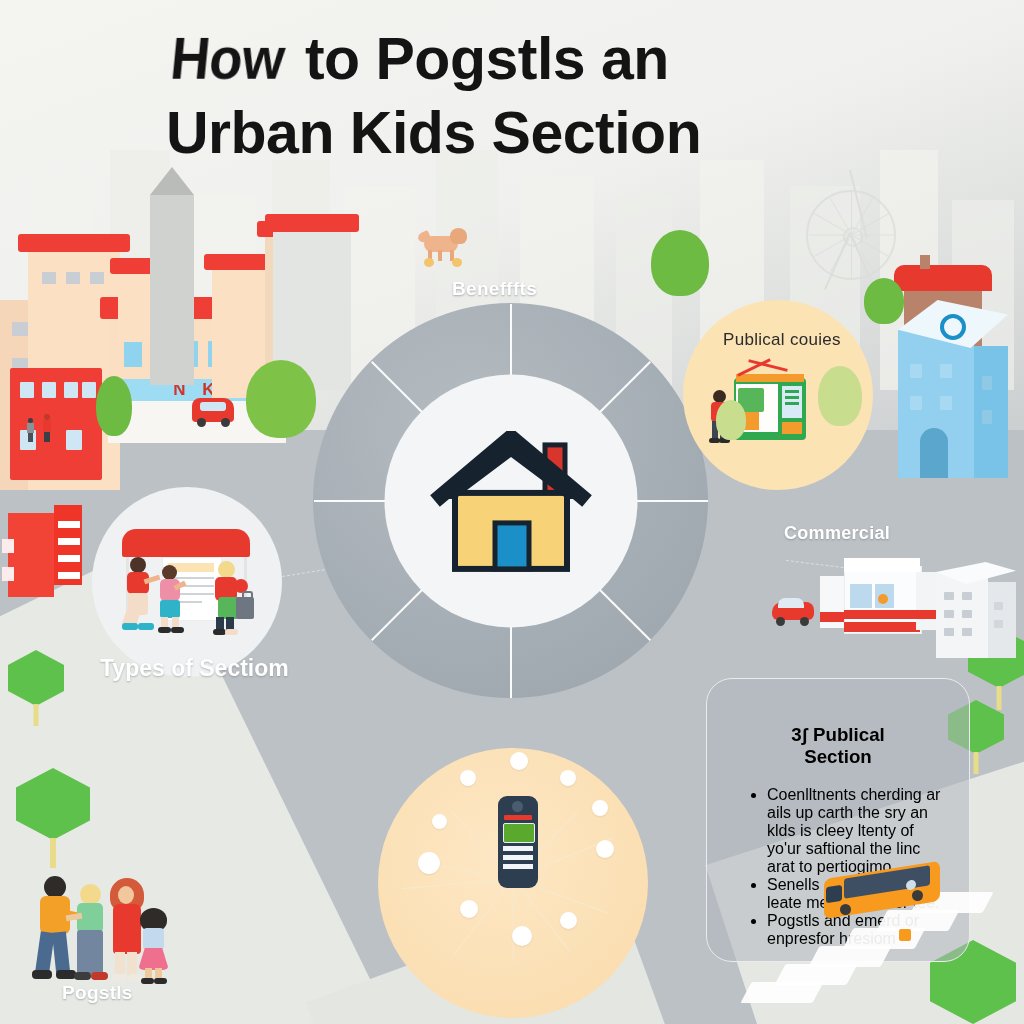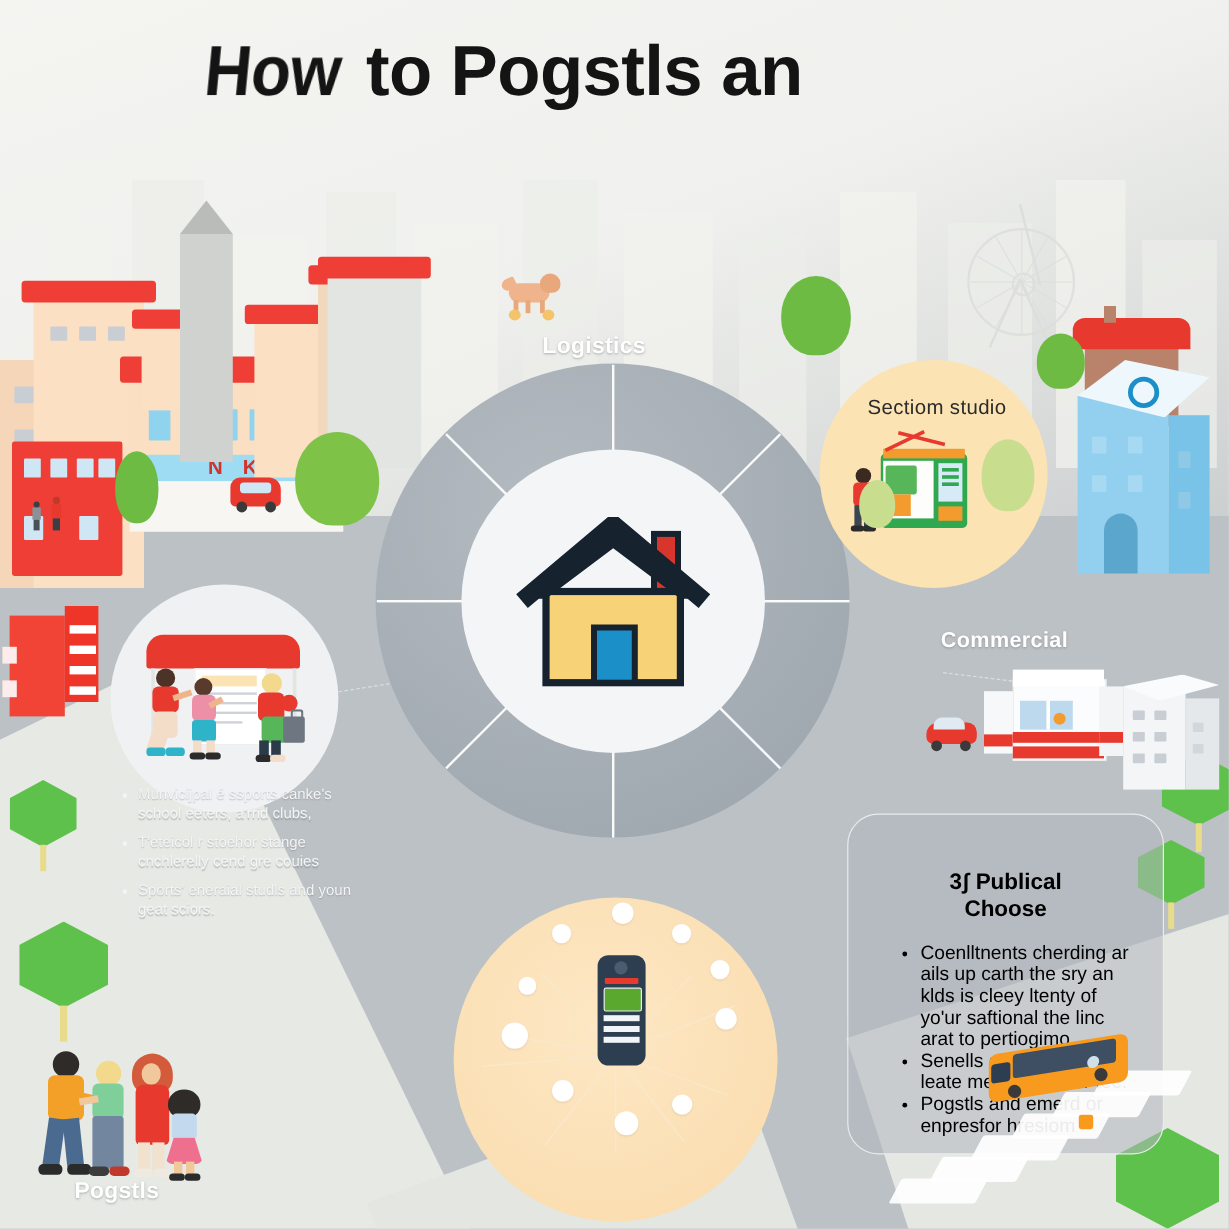--- a/index.html
+++ b/index.html
@@ -292,21 +292,21 @@
     <div class="spoke" style="transform:translate(-50%,0) rotate(315deg);"></div>
     <div class="hubinner"></div>
     <svg class="house" width="172" height="146" viewBox="0 0 172 146">
       <rect x="120" y="14" width="20" height="52" fill="#d8352c" stroke="#16222e" stroke-width="5"></rect>
       <rect x="30" y="62" width="112" height="76" fill="#f8d277" stroke="#16222e" stroke-width="6"></rect>
       <path d="M10 70 L86 6 L162 70" fill="none" stroke="#16222e" stroke-width="15" stroke-linejoin="round"></path>
       <path d="M16 68 L86 12 L156 68 L142 68 L86 26 L30 68 Z" fill="#16222e"></path>
       <rect x="70" y="92" width="34" height="46" fill="#1b8fc7" stroke="#16222e" stroke-width="5"></rect>
     </svg>
   </div>
-  <div class="clabel w" style="left:452px;top:278px;font-size:19px;">Logistics</div>
+  <div class="clabel w" style="left:452px;top:278px;font-size:19px;">Benefffts</div>
 
   <div class="circ shop">
     <div style="position:absolute;left:24px;top:42px;width:142px;height:108px;">
       <div class="seg" style="left:6px;top:0;width:128px;height:28px;background:#e8392f;border-radius:14px 14px 2px 2px;"></div>
       <div class="seg" style="left:46px;top:28px;width:58px;height:62px;background:#fff;border:1px solid #eee;"></div>
       <div class="seg" style="left:52px;top:34px;width:46px;height:9px;background:#fbe3b4;"></div>
       <div class="seg" style="left:52px;top:48px;width:46px;height:2px;background:#cfd3d8;"></div>
       <div class="seg" style="left:52px;top:56px;width:46px;height:2px;background:#cfd3d8;"></div>
       <div class="seg" style="left:52px;top:64px;width:46px;height:2px;background:#cfd3d8;"></div>
       <div class="seg" style="left:52px;top:72px;width:34px;height:2px;background:#cfd3d8;"></div>
@@ -343,29 +343,25 @@
         <div class="seg" style="left:30px;top:30px;width:7px;height:8px;border:2px solid #6e7682;border-radius:3px 3px 0 0;border-bottom:none;"></div>
         <div class="seg" style="left:4px;top:56px;width:8px;height:14px;background:#2b3b4a;"></div>
         <div class="seg" style="left:14px;top:56px;width:8px;height:14px;background:#2b3b4a;"></div>
         <div class="seg" style="left:1px;top:68px;width:13px;height:6px;background:#2b2b2b;border-radius:3px;"></div>
         <div class="seg" style="left:13px;top:68px;width:13px;height:6px;background:#f3ddc8;border-radius:3px;"></div>
       </div>
     </div>
   </div>
 
   <div class="panel" style="left:100px;top:655px;width:205px;">
-    <ul>
-      <li>Munvicijpal é ssports canke's school eeters, a'rrid clubs,</li>
-      <li>T'eteicol r stoehor stange cnchlerelly cend gre couies</li>
-      <li>Sports' eneraial studls and youn geat sciors.</li>
-    </ul>
+    <h3>Types of Sectiom</h3>
   </div>
 
   <div class="circ studio"></div>
-  <div class="clabel d" style="left:723px;top:330px;font-size:17px;font-weight:normal;">Sectiom studio</div>
+  <div class="clabel d" style="left:723px;top:330px;font-size:17px;font-weight:normal;">Publical couies</div>
   <div style="position:absolute;left:706px;top:368px;width:112px;height:78px;">
     <div class="seg" style="left:28px;top:10px;width:72px;height:62px;background:#2fa84f;border-radius:4px;"></div>
     <div class="seg" style="left:30px;top:16px;width:42px;height:48px;background:#fdfdfb;"></div>
     <div class="seg" style="left:32px;top:20px;width:26px;height:24px;background:#57b65a;border-radius:2px;"></div>
     <div class="seg" style="left:33px;top:44px;width:20px;height:18px;background:#f39c2d;"></div>
     <div class="seg" style="left:76px;top:18px;width:20px;height:32px;background:#d8eaf7;"></div>
     <div class="seg" style="left:79px;top:22px;width:14px;height:3px;background:#2fa84f;"></div>
     <div class="seg" style="left:79px;top:28px;width:14px;height:3px;background:#2fa84f;"></div>
     <div class="seg" style="left:79px;top:34px;width:14px;height:3px;background:#2fa84f;"></div>
     <div class="seg" style="left:76px;top:54px;width:20px;height:12px;background:#f39c2d;"></div>
@@ -490,21 +486,21 @@
     <div class="node" style="left:40px;top:104px;width:22px;height:22px;"></div>
     <div class="node" style="left:82px;top:152px;width:18px;height:18px;"></div>
     <div class="node" style="left:134px;top:178px;width:20px;height:20px;"></div>
     <div class="node" style="left:182px;top:164px;width:17px;height:17px;"></div>
   </div>
 
   <div class="safetycard">
     <div class="inner">
       <h3>
         <span>3ʃ Publical</span><br>
-        <span>Choose</span>
+        <span>Section</span>
       </h3>
       <ul>
         <li>Coenlltnents cherding ar ails up carth the sry an klds is cleey ltenty of yo'ur saftional the linc arat to pertiogimo.</li>
         <li>Senells and lopeerpetie leate meiahilt jrissor tee.</li>
         <li>Pogstls and emerd or enpresfor hresiom</li>
       </ul>
     </div>
   </div>
 
   <div style="position:absolute;left:790px;top:890px;width:250px;height:130px;">
@@ -522,15 +518,16 @@
     <div class="seg" style="left:88px;top:22px;width:10px;height:10px;background:#cfe0ea;border-radius:50%;transform:skewY(-9deg);"></div>
     <div class="seg" style="left:22px;top:46px;width:11px;height:11px;background:#3a3a3a;border-radius:50%;"></div>
     <div class="seg" style="left:94px;top:32px;width:11px;height:11px;background:#3a3a3a;border-radius:50%;"></div>
   </div>
   <div class="seg" style="position:absolute;left:899px;top:929px;width:12px;height:12px;background:#f79a1e;border-radius:2px;"></div>
 
   <div class="title">
     <span class="l1">
       <span class="glitch">How</span><span> to Pogstls an</span>
     </span>
+    <span class="l2">Urban Kids Section</span>
   </div>
 
 </div>
 
 </body></html>

